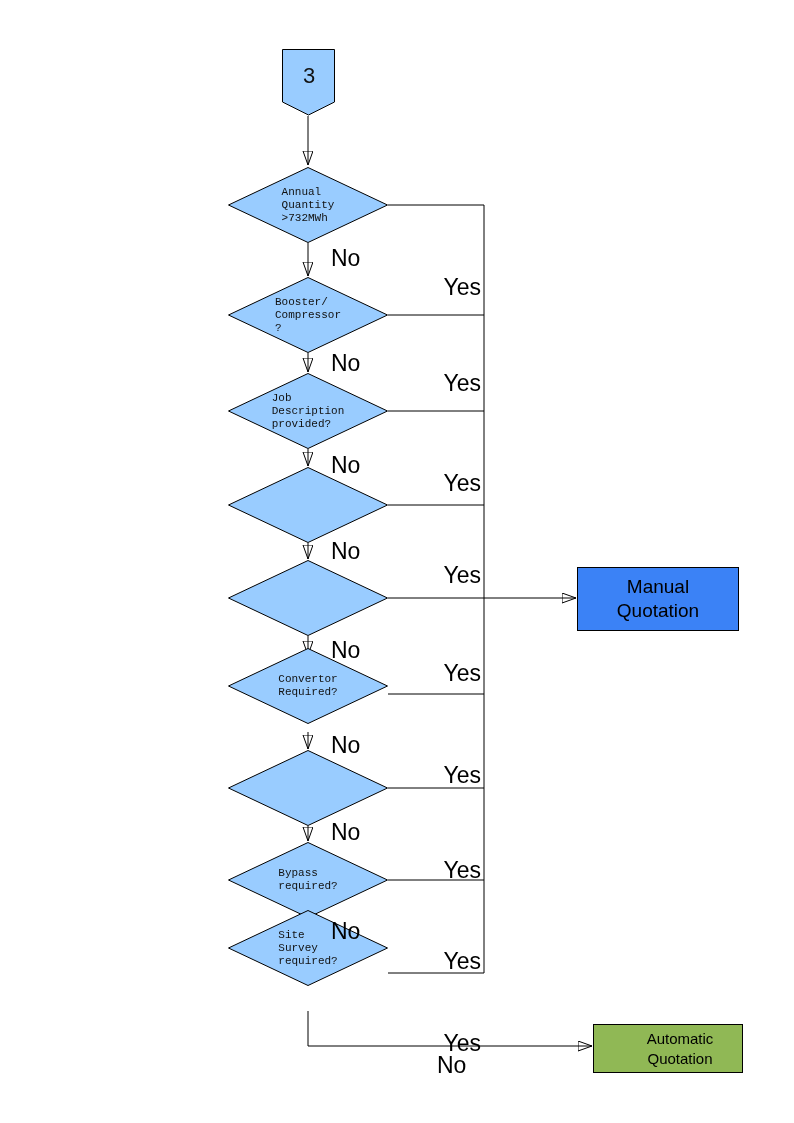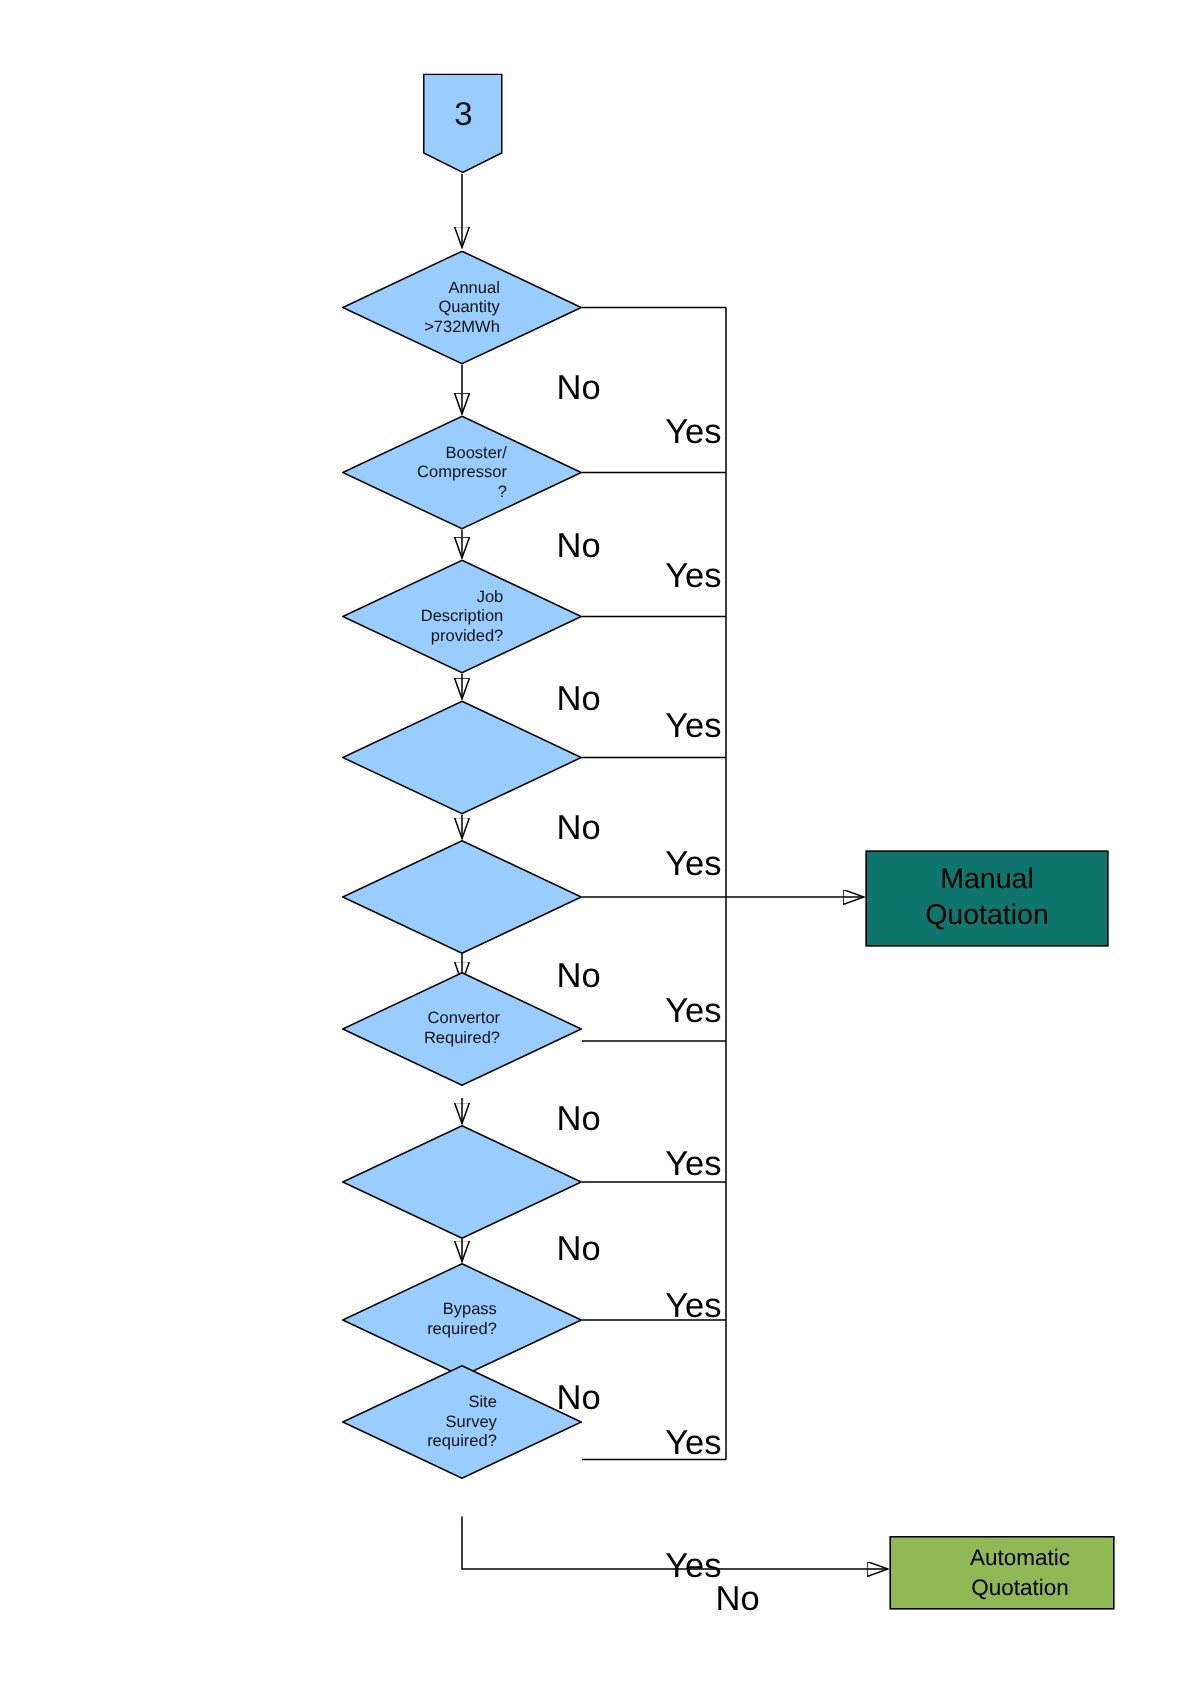--- a/index.html
+++ b/index.html
@@ -21,27 +21,28 @@
     position:absolute;left:0;top:0;width:54px;height:54px;
     display:flex;align-items:center;justify-content:center;
     font-size:22px;
   }
 
   .diamond{position:absolute;left:228px;width:160px;height:76px;}
   .diamond svg{position:absolute;left:0;top:0;width:160px;height:76px;}
   .dlabel{
     position:absolute;left:20px;right:20px;top:0;bottom:0;
     display:flex;align-items:center;justify-content:center;
-    text-align:right;font-size:11px;line-height:13px;
+    text-align:left;font-size:11px;line-height:13px;
     white-space:pre-line;
+    font-family:Liberation Mono, monospace;
   }
 
   .lbl{position:absolute;font-size:23px;line-height:26px;color:#000;}
   .lbl.yes{left:421px;width:60px;text-align:right;margin-top:48px;}
-  .lbl.no{left:331px;margin-left:40px;}
+  .lbl.no{left:331px;}
 
   .terminal{
     position:absolute;border:1px solid #000;
     display:flex;align-items:center;justify-content:center;
     text-align:center;white-space:pre-line;color:#000;
   }
   .terminal.manual{left:577px;top:567px;width:160px;height:62px;font-size:19px;line-height:24px;}
   .terminal.automatic{left:593px;top:1024px;width:124px;height:47px;font-size:15px;line-height:20px;padding-left:24px;}
 </style>
 </head>
@@ -162,18 +163,18 @@
   <div class="lbl no" style="top:245px">No</div>
   <div class="lbl no" style="top:350px">No</div>
   <div class="lbl no" style="top:452px">No</div>
   <div class="lbl no" style="top:538px">No</div>
   <div class="lbl no" style="top:637px">No</div>
   <div class="lbl no" style="top:732px">No</div>
   <div class="lbl no" style="top:819px">No</div>
   <div class="lbl no" style="top:918px">No</div>
   <div class="lbl no" style="left:437px;top:1052px">No</div>
 
-  <div class="terminal manual" style="background: #0f766e;">Manual
+  <div class="terminal manual" style="background: #3b82f6;">Manual
 Quotation</div>
   <div class="terminal automatic" style="background: rgb(144, 184, 85);">Automatic
 Quotation</div>
 
 </div>
 
 </body></html>

